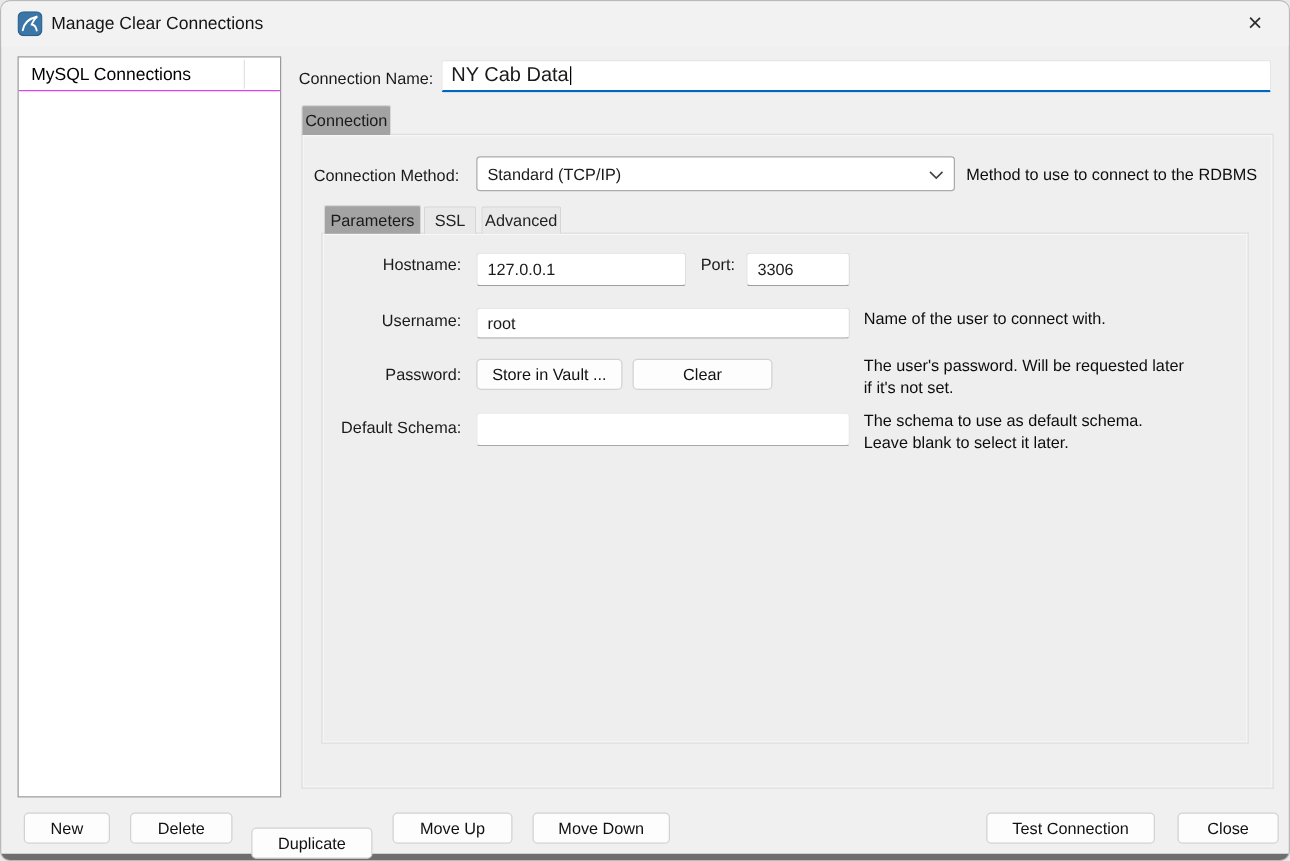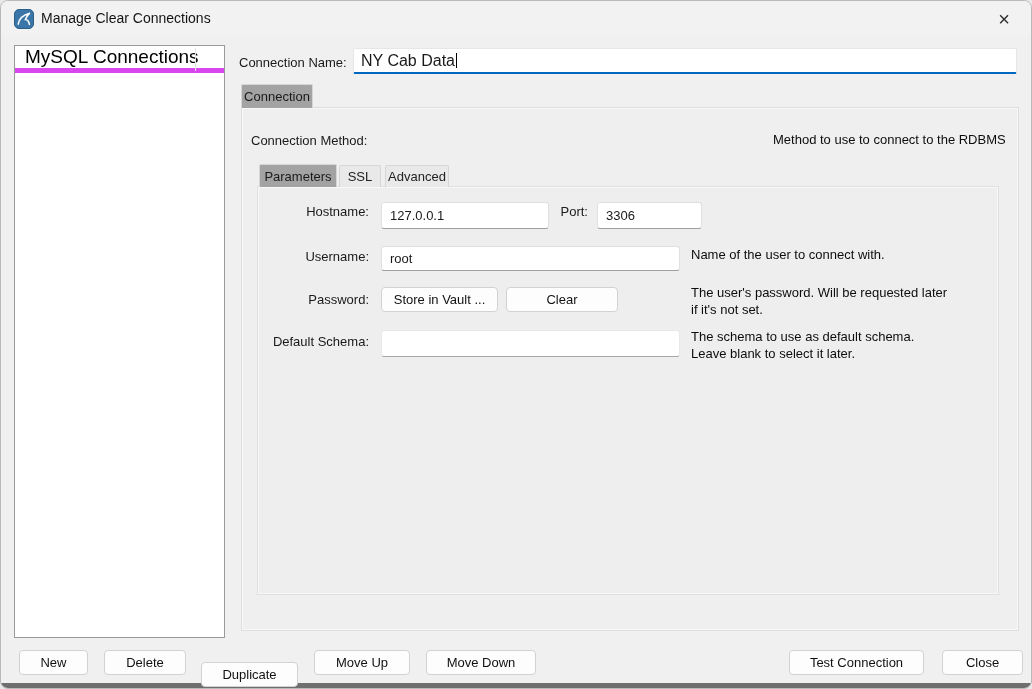--- a/index.html
+++ b/index.html
@@ -12,21 +12,21 @@
   .abs{position:absolute;}
   .window-bottom-edge{left:0;right:0;bottom:0;height:5px;background:#6e6e6e;border-radius:0 0 7px 7px;}
   
   .titlebar{left:0;top:0;right:0;height:36px;background:#f2f2f2;}
   .app-icon{left:13px;top:8px;width:20px;height:20px;}
   .title-text{left:40px;top:9px;font-size:14px;color:#141414;}
   .close-btn{right:10px;top:4px;width:34px;height:28px;display:flex;align-items:center;justify-content:center;
     font-size:20px;color:#2e2e2e;cursor:default;border-radius:4px;font-weight:300;}
   
   .sidebar{left:13px;top:44px;width:211px;height:593px;background:#ffffff;border:1px solid #9a9a9a;}
-  .sidebar-header{position:relative;height:27px;border-bottom:5px solid #d946ef;display:flex;align-items:center;padding:0 10px;font-size:19px;color:#000;}
+  .sidebar-header{position:relative;height:27px;border-bottom:1px solid #d946ef;display:flex;align-items:center;padding:0 10px;font-size:14px;color:#000;}
   .sidebar-col-divider{position:absolute;right:28px;top:2px;width:1px;height:23px;background:#e2e2e2;}
   
   .cn-label{left:238px;top:54px;font-size:13px;}
   .cn-input{left:352px;top:47px;width:664px;height:26px;background:#fff;
     border:1px solid #e6e6e6;border-bottom:2px solid #0067c0;border-radius:2px;
     display:flex;align-items:center;padding:0 7px;font-size:16px;}
   .caret{display:inline-block;width:1px;height:15px;background:#000;margin-left:1px;}
   
   .tab{border:1px solid #d6d6d6;border-bottom:none;border-radius:2px 2px 0 0;
     display:flex;align-items:center;justify-content:center;font-size:13px;z-index:3;}
@@ -47,21 +47,21 @@
   .subtab-advanced{left:384px;top:164px;width:64px;height:22px;}
   .params-panel{left:256px;top:185px;width:742px;height:409px;background:#eeeeee;
     border:1px solid #e0e0e0;box-shadow:inset 0 0 0 1px #f8f8f8;z-index:2;}
   .field-label{font-size:13px;text-align:right;width:118px;z-index:3;}
   .text-input{background:#fff;border:1px solid #e0e0e0;border-bottom:1px solid #9f9f9f;border-radius:3px;
     display:flex;align-items:center;padding:0 8px;font-size:13px;z-index:3;}
   .helper{font-size:13px;line-height:1.28;color:#0d0d0d;z-index:3;width:260px;}
   .lbl-hostname{left:250px;top:203px;}
   .in-hostname{left:380px;top:201px;width:168px;height:27px;}
   .lbl-port{left:527px;top:203px;width:60px;}
-  .in-port{left:596px;top:201px;width:105px;height:27px;}
+  .in-port{left:596px;top:201px;width:83px;height:27px;}
   .help-hostport{left:690px;top:201px;}
   .lbl-username{left:250px;top:248px;}
   .in-username{left:380px;top:245px;width:299px;height:25px;}
   .help-username{left:690px;top:246px;}
   .lbl-password{left:250px;top:291px;}
   .btn{background:#fdfdfd;border:1px solid #d2d2d2;border-radius:4px;display:flex;align-items:center;justify-content:center;
     font-size:13px;color:#111;cursor:default;z-index:3;}
   .btn-vault{left:380px;top:286px;width:117px;height:25px;}
   .btn-clear{left:505px;top:286px;width:112px;height:25px;}
   .help-password{left:690px;top:284px;}
@@ -105,20 +105,28 @@
     <span>NY Cab Data</span>
     <span class="caret"></span>
   </div>
 
   <div class="abs tab active conn-tab">
     <span>Connection</span>
   </div>
   <div class="abs conn-panel"></div>
 
   <span class="abs cm-label">Connection Method:</span>
+  <div class="abs cm-dropdown">
+    <span class="dd-value">Standard (TCP/IP)</span>
+    <span>
+      <svg width="12" height="8" viewBox="0 0 12 8">
+          <path d="M1 1.5 L6 6.5 L11 1.5" stroke="#444" stroke-width="1.3" fill="none"></path>
+        </svg>
+    </span>
+  </div>
   <span class="abs cm-helper helper">Method to use to connect to the RDBMS</span>
 
   <div class="abs tab active subtab-parameters">
     <span>Parameters</span>
   </div>
   <div class="abs tab inactive subtab-ssl">
     <span>SSL</span>
   </div>
   <div class="abs tab inactive subtab-advanced">
     <span>Advanced</span>

